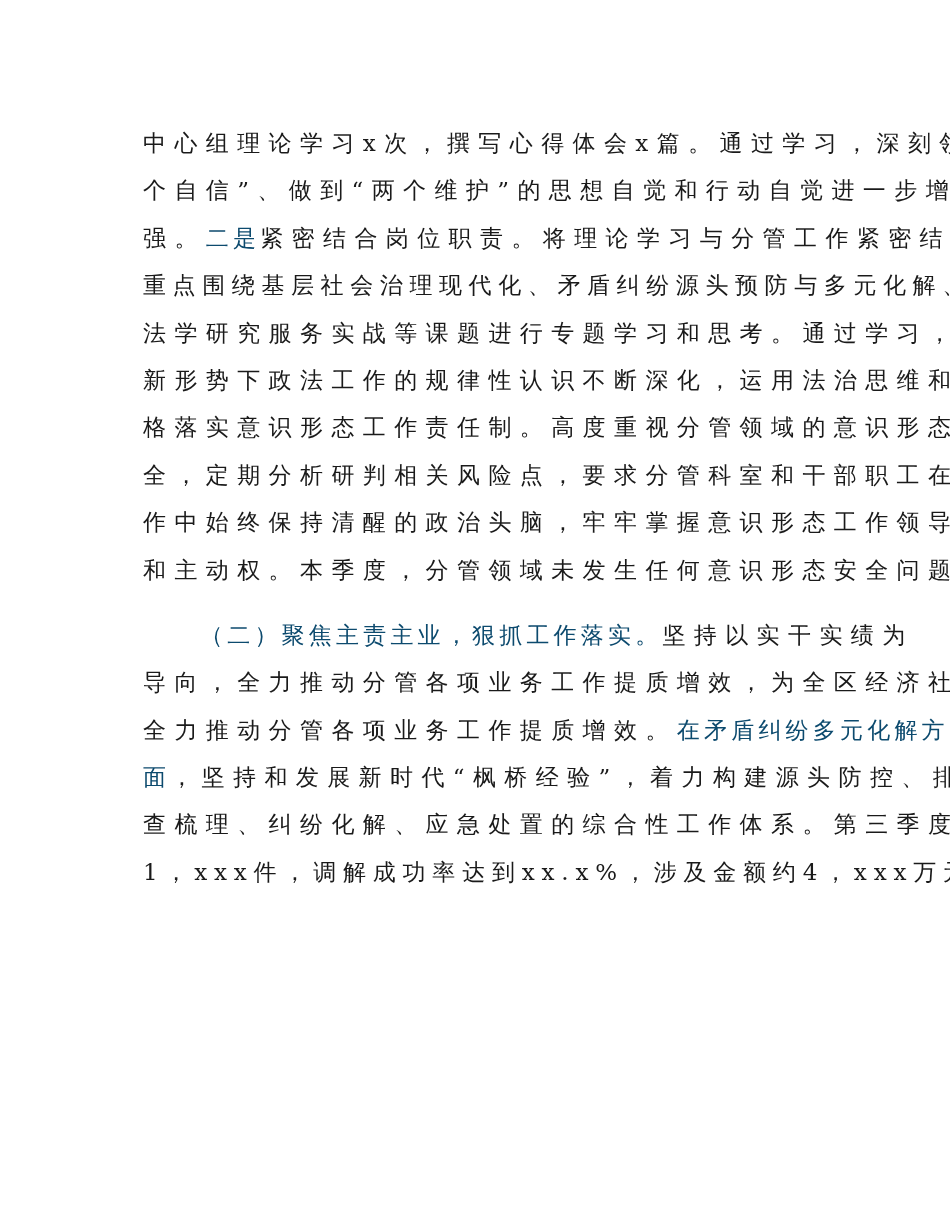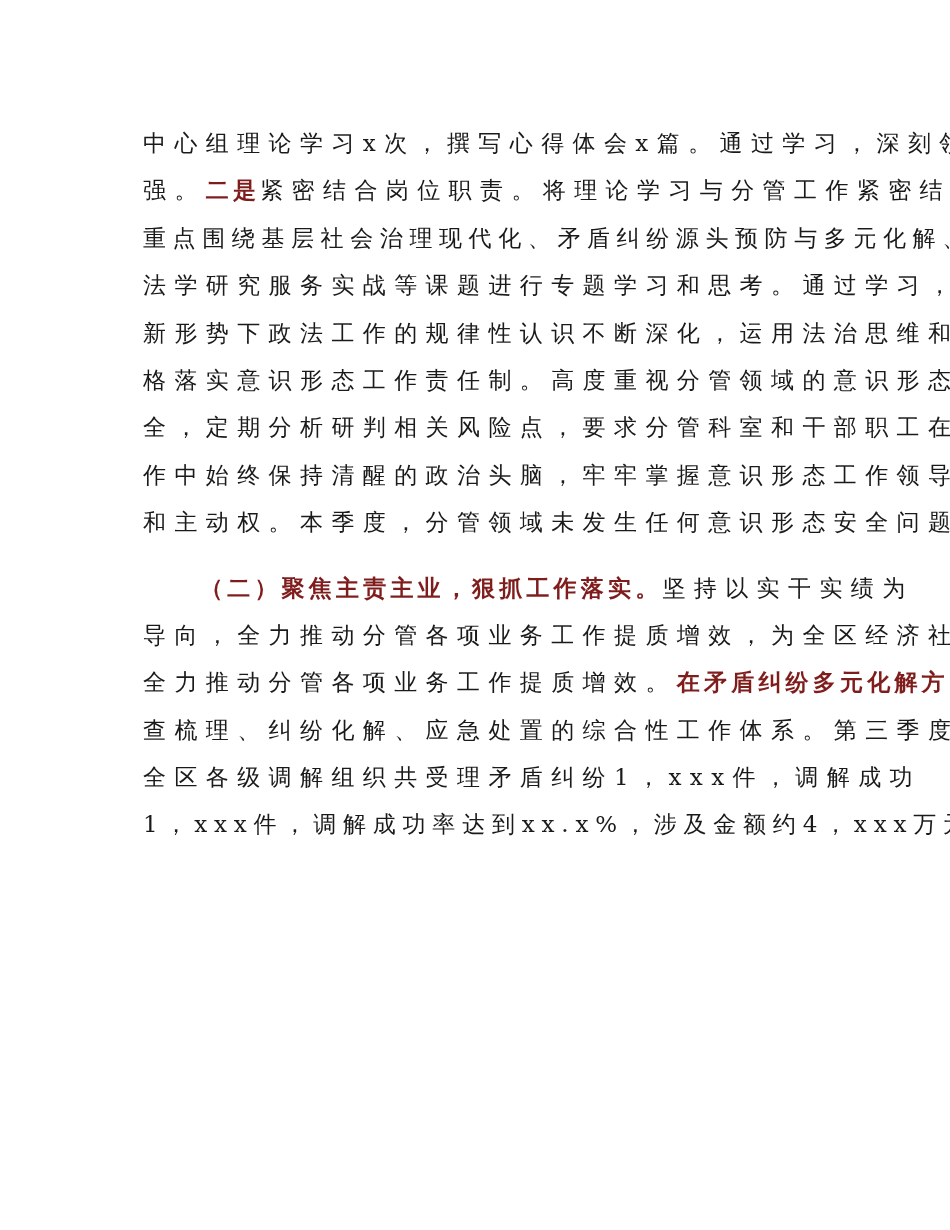--- a/index.html
+++ b/index.html
@@ -37,51 +37,52 @@
   }
   .line.indent {
     padding-left: 57px;
     text-align: right;
   }
   .para-gap {
     height: 18px;
   }
   .seg-bold {
     font-family: "DejaVu Sans", "Liberation Sans", sans-serif;
-    font-weight: bold;
+    font-weight: normal;
     letter-spacing: 4.2px;
-    color: #7f1d1d;
+    color: #0c4a6e;
   }
   .seg {
     font-family: "DejaVu Serif", "Liberation Serif", serif;
   }
 </style>
 </head>
 <body>
 
 <div class="page">
   <div class="body-text">
 
     <div>
       <div class="line"><span class="seg">中心组理论学习x次，撰写心得体会x篇。通过学习，深刻领</span></div>
+      <div class="line"><span class="seg">个自信”、做到“两个维护”的思想自觉和行动自觉进一步增</span></div>
       <div class="line"><span class="seg">强。</span><span class="seg-bold">二是</span><span class="seg">紧密结合岗位职责。将理论学习与分管工作紧密结合，</span></div>
       <div class="line" style="letter-spacing:6.6px"><span class="seg">重点围绕基层社会治理现代化、矛盾纠纷源头预防与多元化解、</span></div>
       <div class="line"><span class="seg">法学研究服务实战等课题进行专题学习和思考。通过学习，对</span></div>
       <div class="line"><span class="seg">新形势下政法工作的规律性认识不断深化，运用法治思维和法</span></div>
       <div class="line"><span class="seg">格落实意识形态工作责任制。高度重视分管领域的意识形态安</span></div>
       <div class="line"><span class="seg">全，定期分析研判相关风险点，要求分管科室和干部职工在工</span></div>
       <div class="line"><span class="seg">作中始终保持清醒的政治头脑，牢牢掌握意识形态工作领导权</span></div>
       <div class="line"><span class="seg">和主动权。本季度，分管领域未发生任何意识形态安全问题。</span></div>
     </div>
 
     <div class="para-gap"></div>
 
     <div>
       <div class="line indent"><span class="seg-bold">（二）聚焦主责主业，狠抓工作落实。</span><span class="seg">坚持以实干实绩为</span></div>
       <div class="line"><span class="seg">导向，全力推动分管各项业务工作提质增效，为全区经济社会</span></div>
       <div class="line"><span class="seg">全力推动分管各项业务工作提质增效。</span><span class="seg-bold">在矛盾纠纷多元化解方</span></div>
+      <div class="line"><span class="seg-bold">面</span><span class="seg">，坚持和发展新时代“枫桥经验”，着力构建源头防控、排</span></div>
       <div class="line"><span class="seg">查梳理、纠纷化解、应急处置的综合性工作体系。第三季度，</span></div>
-      <div class="line"><span class="seg">全区各级调解组织共受理矛盾纠纷1，xxx件，调解成功</span></div>
       <div class="line" style="letter-spacing:6.8px"><span class="seg">1，xxx件，调解成功率达到xx.x%，涉及金额约4，xxx万元。</span></div>
     </div>
 
   </div>
 </div>
 
 </body></html>

